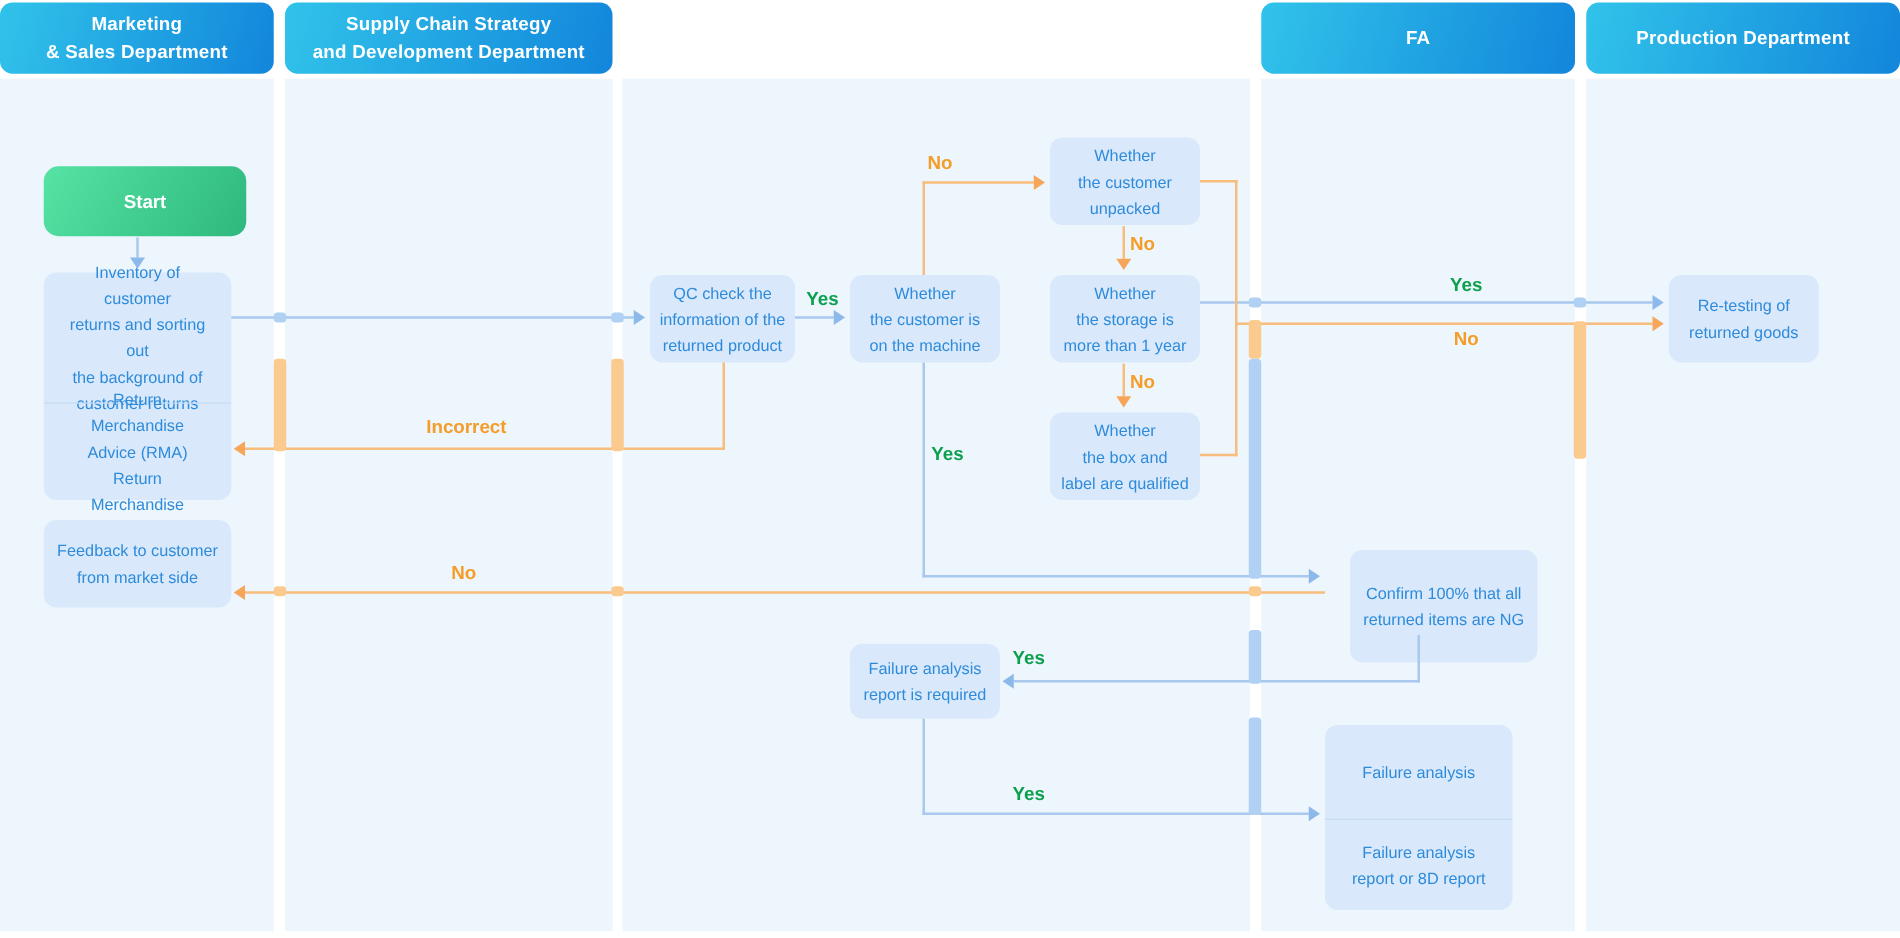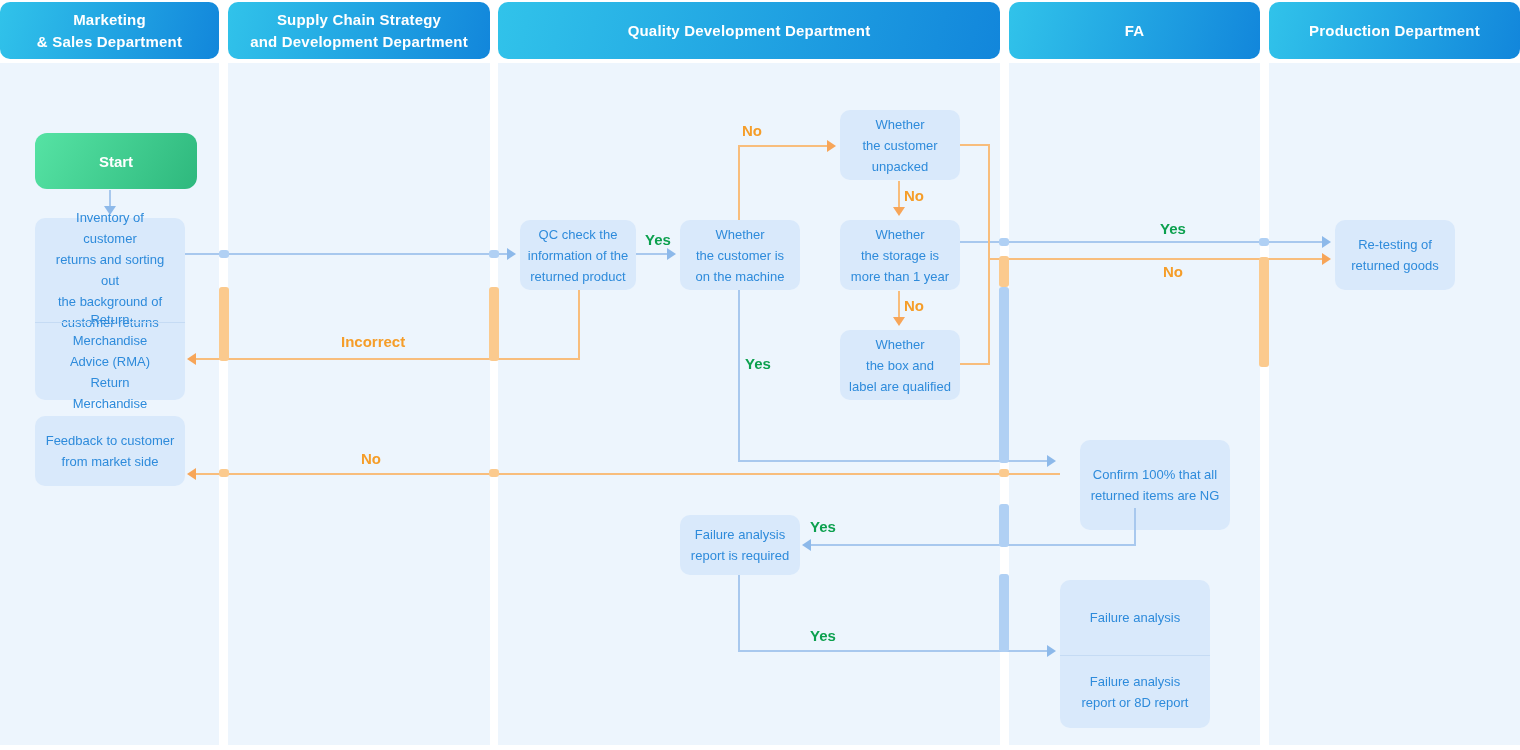--- a/index.html
+++ b/index.html
@@ -46,21 +46,20 @@
   <div class="lane" style="left:0;width:219px"></div>
   <div class="lane" style="left:228px;width:262px"></div>
   <div class="lane" style="left:498px;width:502px"></div>
   <div class="lane" style="left:1009px;width:251px"></div>
   <div class="lane" style="left:1269px;width:251px"></div>
 
   <div class="lane-header" style="left:228px;width:262px">Supply Chain Strategy
 and Development Department</div>
   <div class="lane-header" style="left:0;width:219px">Marketing
 &amp; Sales Department</div>
-  <div class="lane-header" style="left:498px;width:502px">Quality Development Department</div>
   <div class="lane-header" style="left:1009px;width:251px">FA</div>
   <div class="lane-header" style="left:1269px;width:251px">Production Department</div>
 
   <div class="start-node" style="left:35px;top:133px;width:162px;height:56px">Start</div>
 
   <div class="stack" style="left:35px;top:218px;width:150px;height:182px">
     <div class="cell" style="height:104px">Inventory of customer
 returns and sorting out
 the background of
 customer returns</div>

